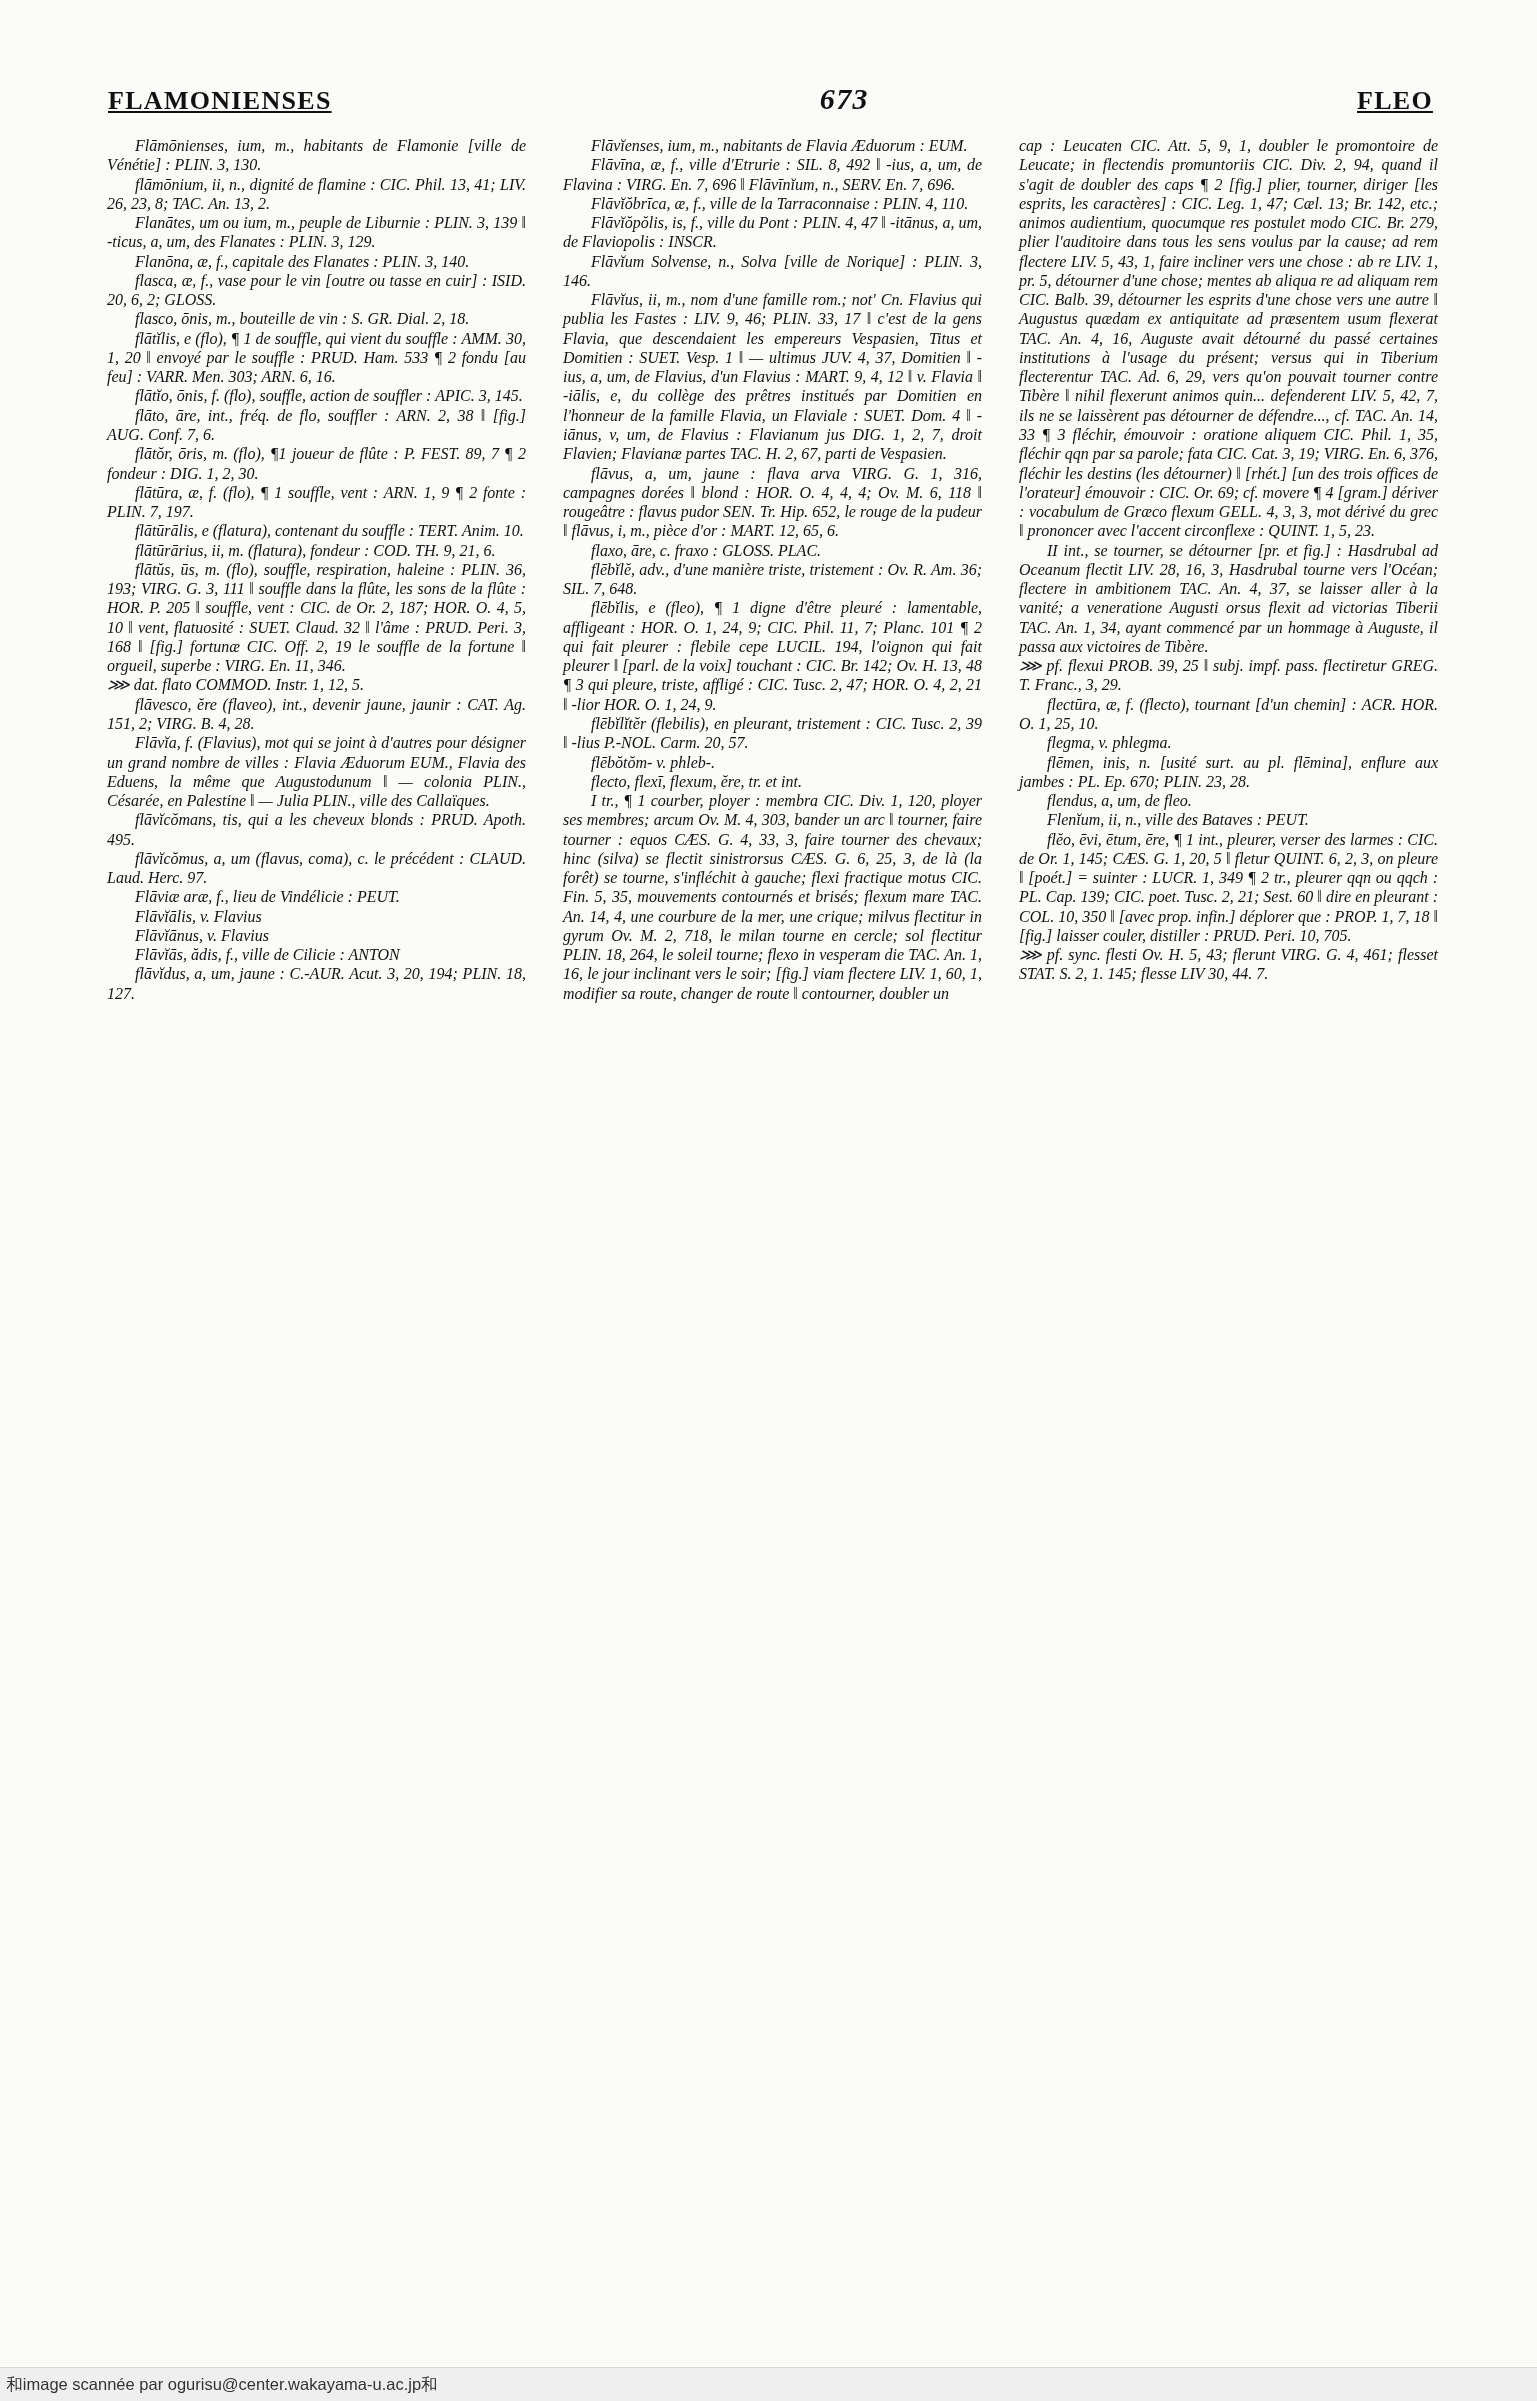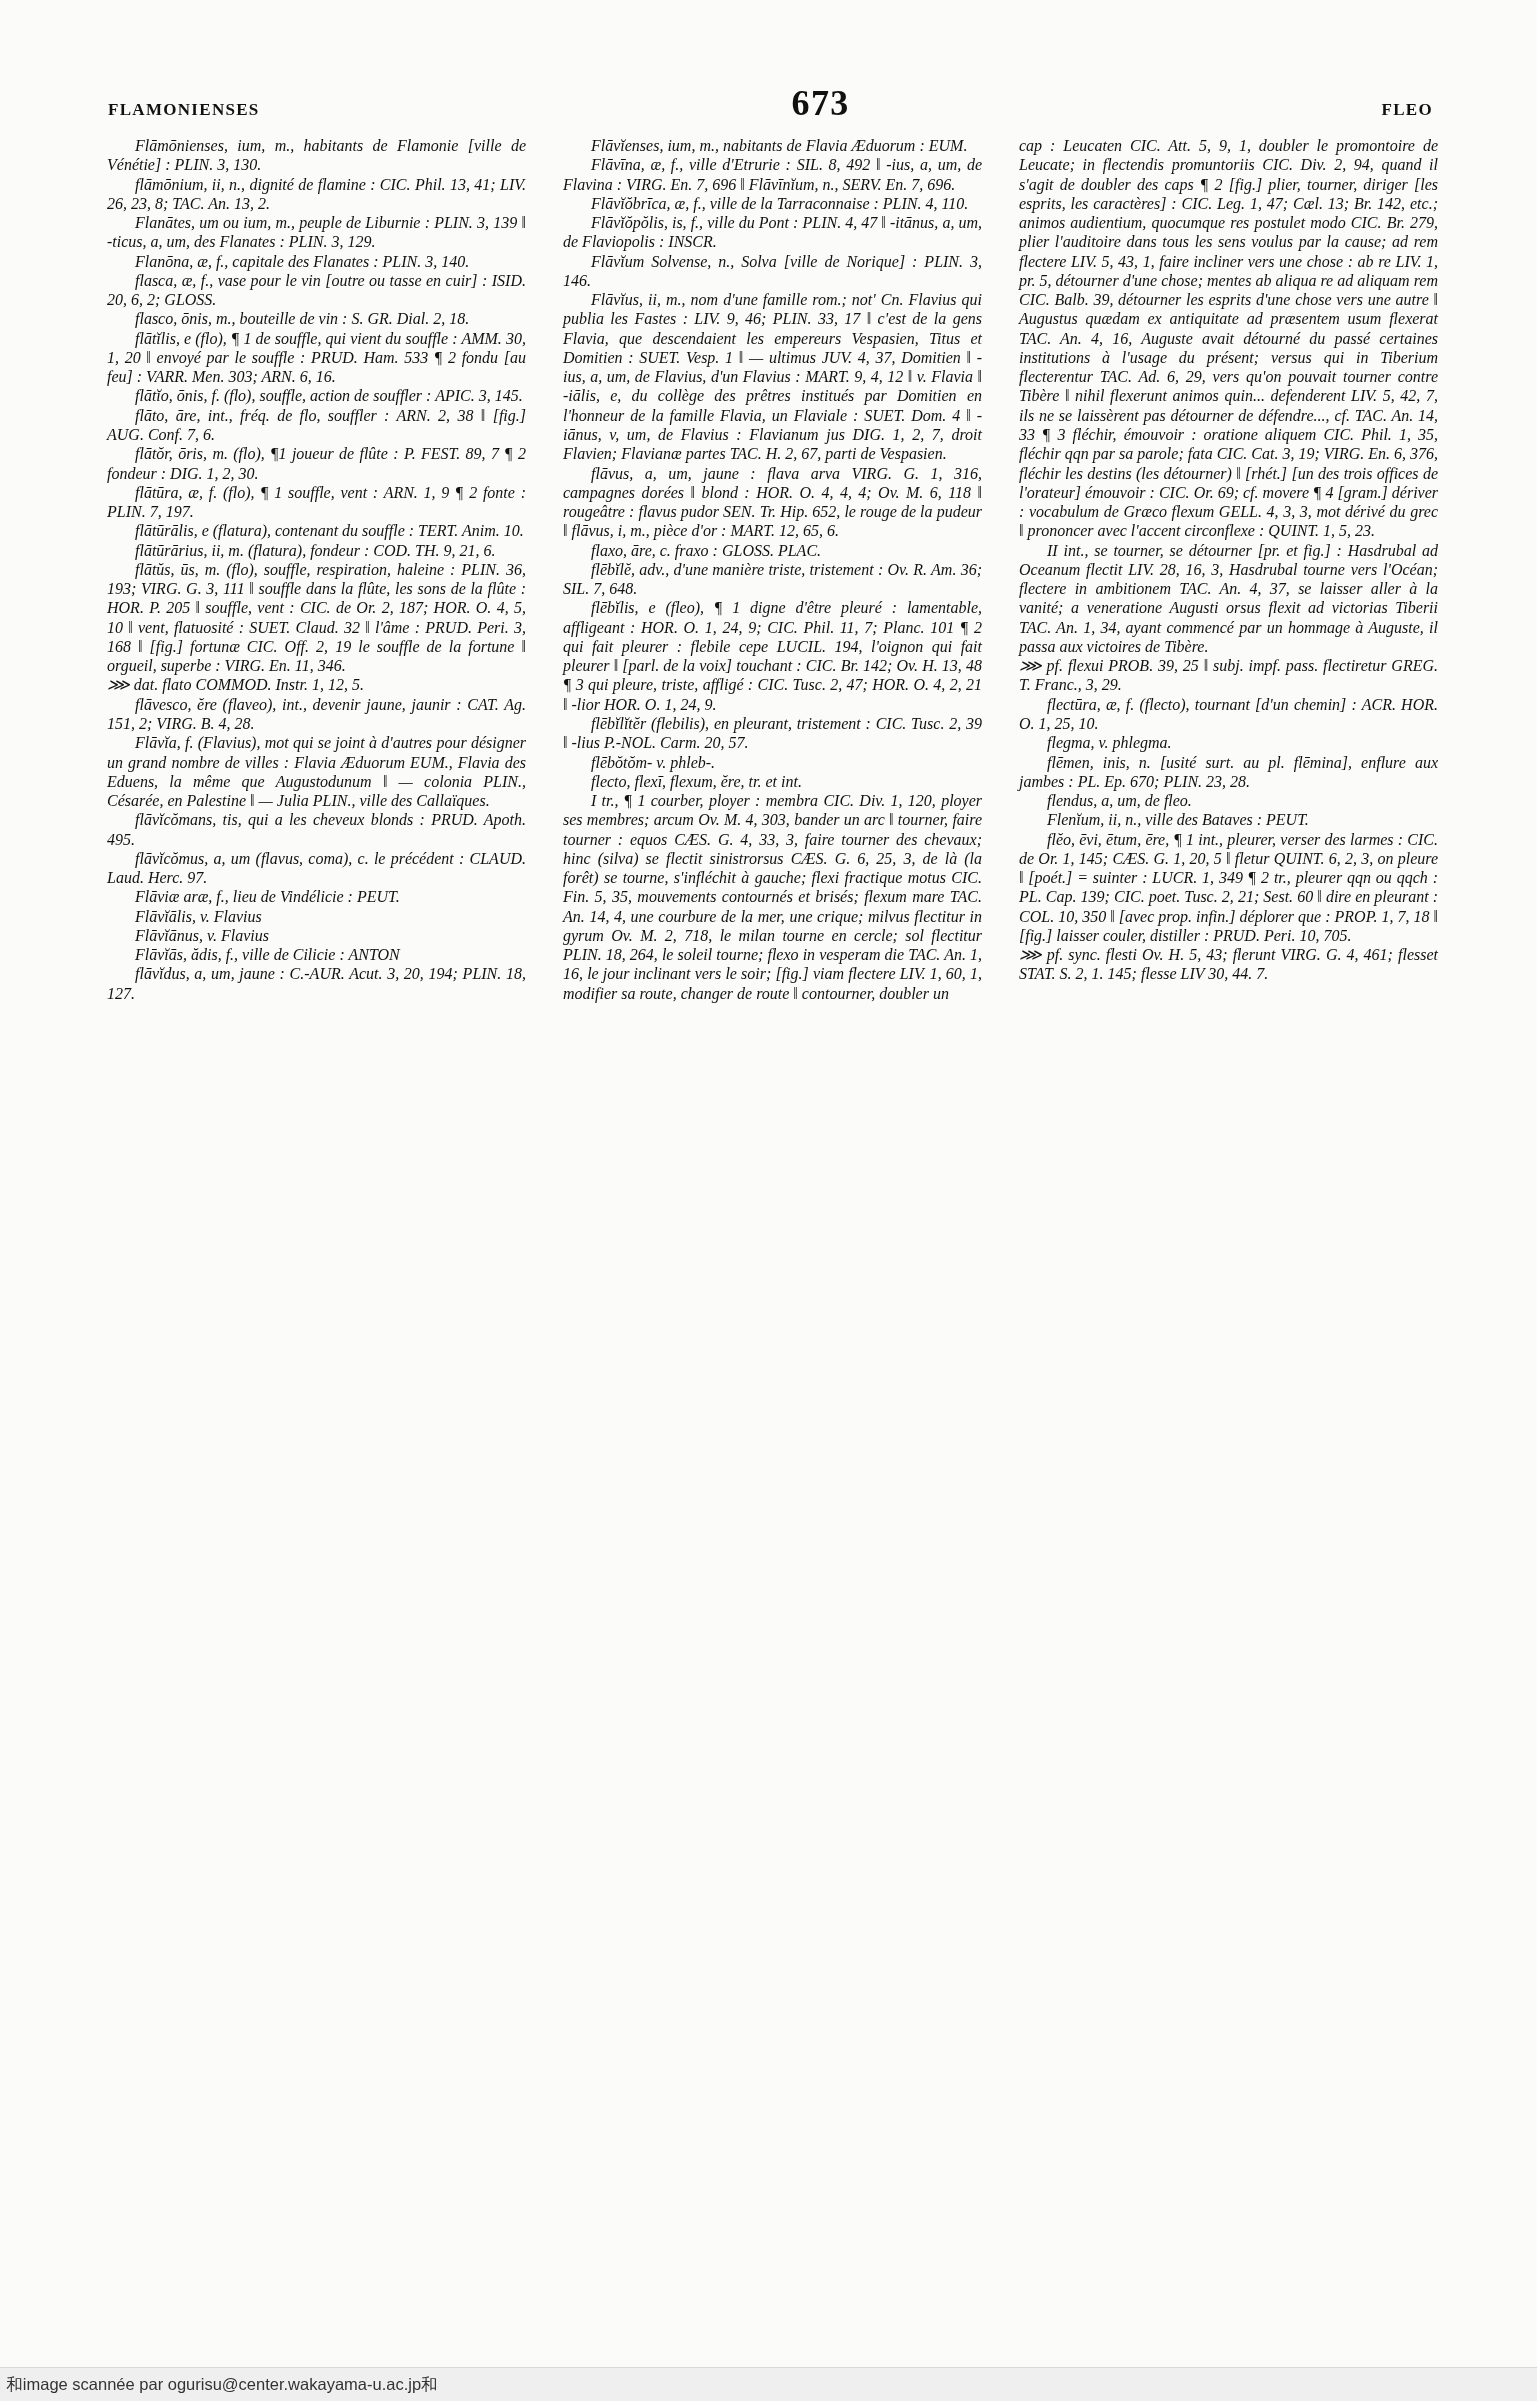--- a/index.html
+++ b/index.html
@@ -30,25 +30,27 @@
     width: 1325px;
     height: 38px;
     display: flex;
     align-items: baseline;
     justify-content: space-between;
     font-weight: bold;
     letter-spacing: 1.3px;
   }
   .header .hdr-left,
   .header .hdr-right {
-    font-size: 17px;
+    font-size: 26px;
     font-family: "Liberation Serif", serif;
+    text-decoration: underline;
   }
   .header .hdr-center {
-    font-size: 36px;
+    font-size: 30px;
+    font-style: italic;
   }
   
   .columns {
     position: absolute;
     left: 107px;
     top: 136px;
     width: 1331px;
     height: 2155px;
     display: flex;
     gap: 37px;

